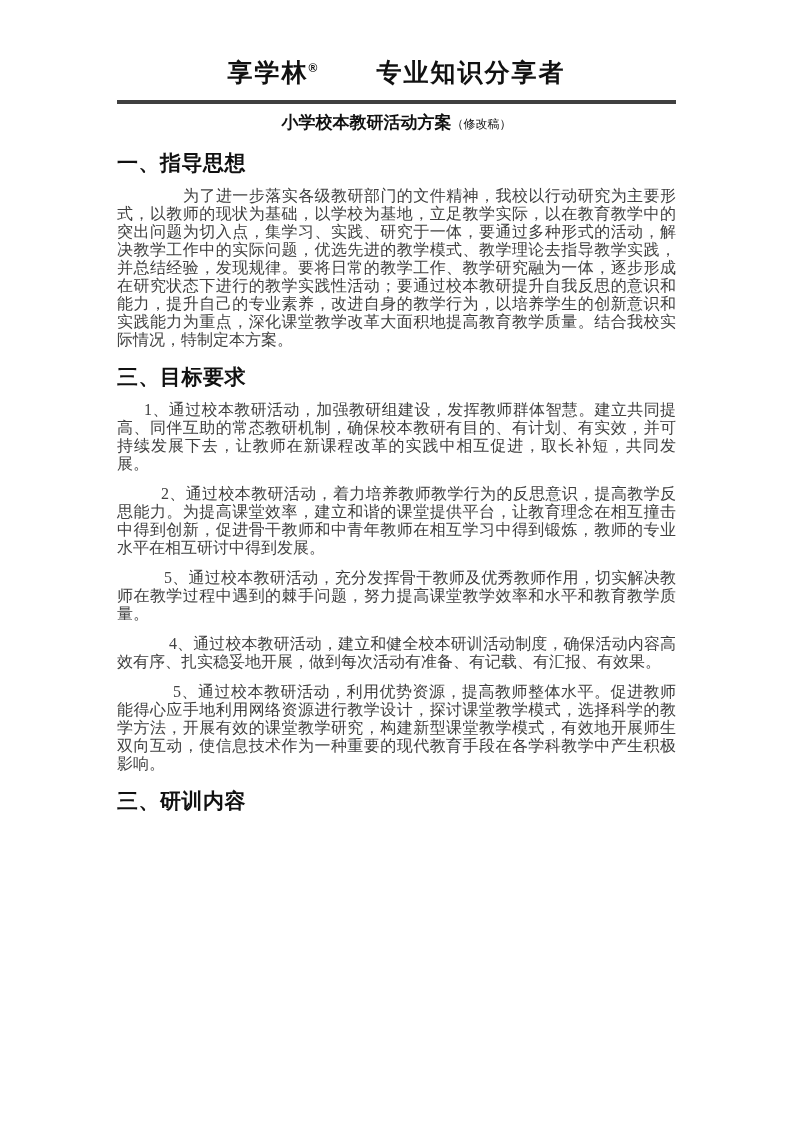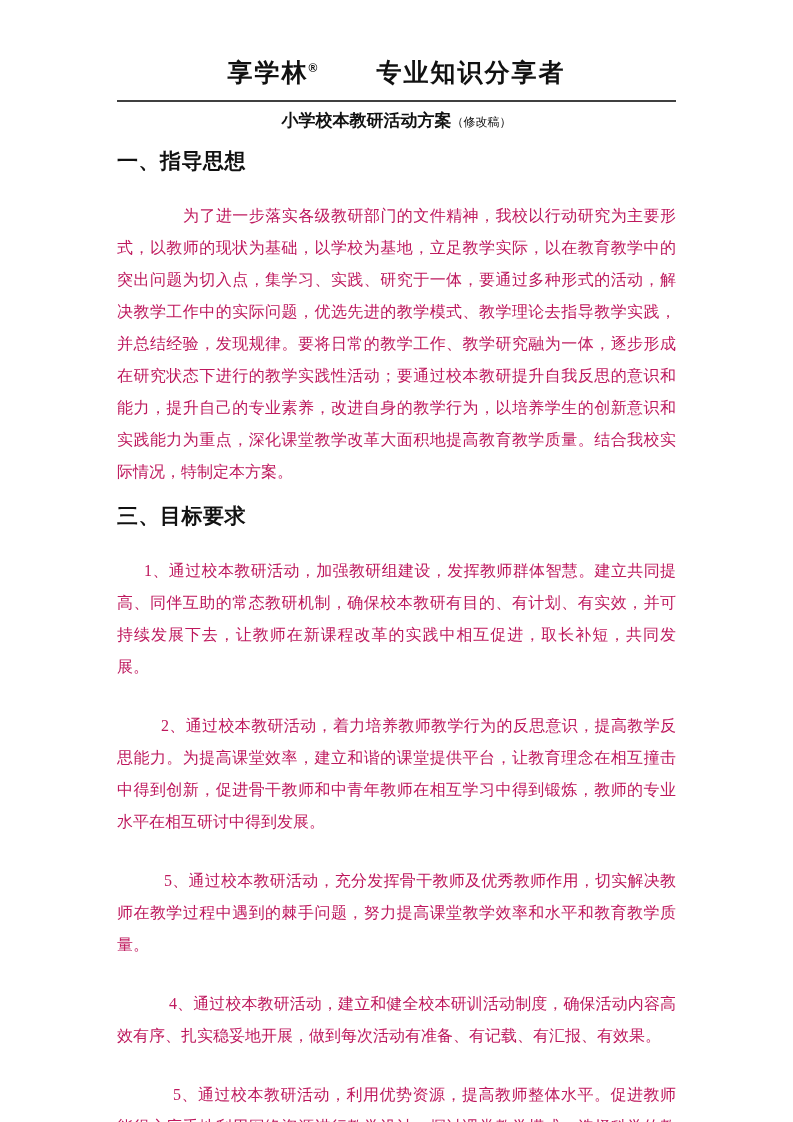--- a/index.html
+++ b/index.html
@@ -12,21 +12,21 @@
     background: #ffffff;
     color: #111111;
     font-family: "Liberation Serif", serif;
     padding: 52px 117px 0 117px;
     overflow: hidden;
   }
   
   .doc-header {
     text-align: center;
     padding-bottom: 12px;
-    border-bottom: 2px solid #404040;
+    border-bottom: 4px solid #404040;
   }
   .brand-row {
     font-family: "Liberation Sans", sans-serif;
     font-weight: bold;
     font-size: 25px;
     line-height: 32px;
     letter-spacing: 2px;
     white-space: nowrap;
   }
   .brand-mark {
@@ -47,24 +47,24 @@
   
   .section-heading {
     font-size: 21px;
     font-weight: bold;
     line-height: 23px;
     margin-top: 17px;
     letter-spacing: 0.5px;
   }
   .body-par {
     font-size: 16px;
-    line-height: 32px;
-    margin-top: 27px;
+    line-height: 18px;
+    margin-top: 12px;
     text-align: justify;
-    color: #be185d;
+    color: #404040;
   }
   
   .ind-p1 { text-indent: 66px; }
   .ind-p2 { text-indent: 42px; }
   .ind-i1 { text-indent: 27px; }
   .ind-i2 { text-indent: 44px; }
   .ind-i3 { text-indent: 47px; }
   .ind-i4 { text-indent: 52px; }
   .ind-i5 { text-indent: 56px; }
 </style>

